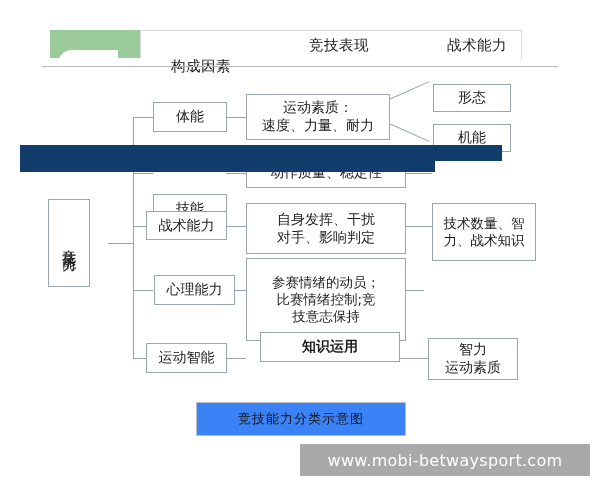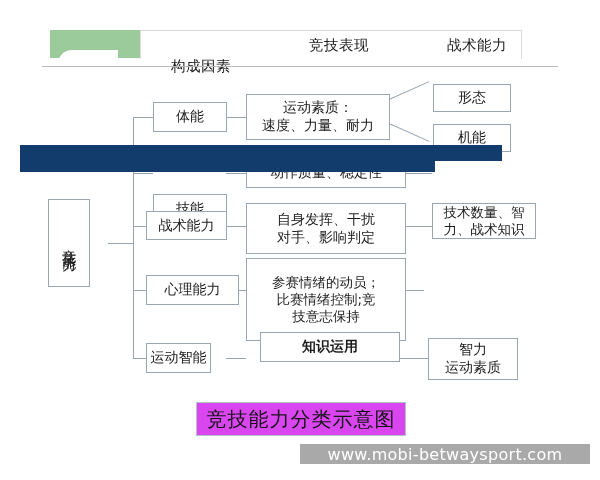--- a/index.html
+++ b/index.html
@@ -79,28 +79,28 @@
   
   .navy{
     position:absolute;background:#123c6b;
   }
   .navy.a{left:20px;top:145px;width:482px;height:16px;}
   .navy.b{left:20px;top:161px;width:415px;height:11px;}
 
   
   .bottom-title{
     position:absolute;left:196px;top:402px;width:208px;height:32px;
-    border:1px solid #b7c0c7;background:#d946ef;
+    border:1px solid #b7c0c7;background:#3b82f6;
     display:flex;align-items:center;justify-content:center;
-    font-size:20px;letter-spacing:1px;color:#151515;
+    font-size:13px;letter-spacing:1px;color:#151515;
   }
 
   
   .watermark{
-    position:absolute;left:300px;top:444px;width:290px;height:20px;
+    position:absolute;left:300px;top:444px;width:290px;height:32px;
     background:#a9a9a9;color:#ffffff;
     display:flex;align-items:center;justify-content:center;
     font-size:16px;letter-spacing:.3px;
   }
 </style>
 </head>
 <body>
 
 <div id="stage">
 
@@ -135,36 +135,36 @@
   <div class="ln lnh" style="left:406px;top:173px;width:26px;"></div>
   <div class="ln lnh" style="left:406px;top:226px;width:26px;"></div>
   <div class="ln lnh" style="left:406px;top:290px;width:18px;"></div>
   <div class="ln lnh" style="left:400px;top:358px;width:28px;"></div>
 
   <div class="box root" style="left:48px;top:199px;width:42px;height:88px;">竞技能力</div>
 
   <div class="box" style="left:153px;top:102px;width:74px;height:30px;">体能</div>
   <div class="box" style="left:153px;top:158px;width:74px;height:30px;margin-top:36px;">技能</div>
   <div class="box" style="left:146px;top:211px;width:81px;height:29px;">战术能力</div>
-  <div class="box" style="left:146px;top:275px;width:93px;height:30px;">心理能力</div>
-  <div class="box" style="left:146px;top:343px;width:65px;height:30px;">运动智能</div>
+  <div class="box" style="left:154px;top:275px;width:81px;height:30px;">心理能力</div>
+  <div class="box" style="left:146px;top:343px;width:81px;height:30px;">运动智能</div>
 
   <div class="box" style="left:246px;top:94px;width:144px;height:46px;">运动素质：
 速度、力量、耐力</div>
   <div class="box" style="left:246px;top:158px;width:160px;height:30px;">动作质量、稳定性</div>
   <div class="box" style="left:246px;top:203px;width:160px;height:51px;">自身发挥、干扰
 对手、影响判定</div>
   <div class="box sm" style="left:246px;top:258px;width:160px;height:83px;">参赛情绪的动员；
 比赛情绪控制;竞
 技意志保持</div>
   <div class="box" style="left:260px;top:332px;width:140px;height:30px;font-weight:bold;">知识运用</div>
 
   <div class="box" style="left:433px;top:84px;width:78px;height:28px;">形态</div>
   <div class="box" style="left:433px;top:124px;width:78px;height:28px;">机能</div>
-  <div class="box sm" style="left:432px;top:203px;width:104px;height:36px;">技术数量、智
+  <div class="box sm" style="left:432px;top:203px;width:104px;height:58px;">技术数量、智
 力、战术知识</div>
   <div class="box" style="left:428px;top:338px;width:90px;height:42px;">智力
 运动素质</div>
 
   <div class="navy a"></div>
   <div class="navy b"></div>
 
   <div class="bottom-title">竞技能力分类示意图</div>
 
   <div class="watermark">www.mobi-betwaysport.com</div>

